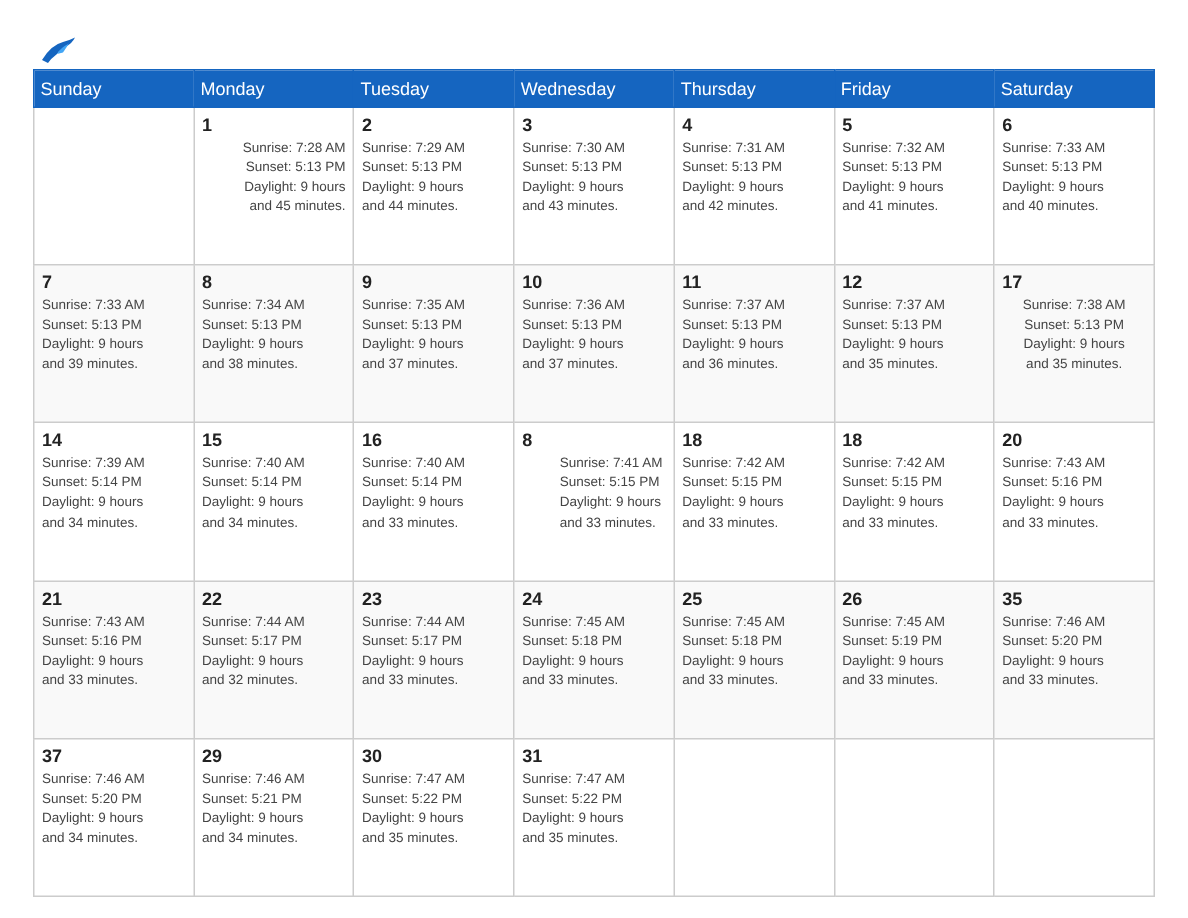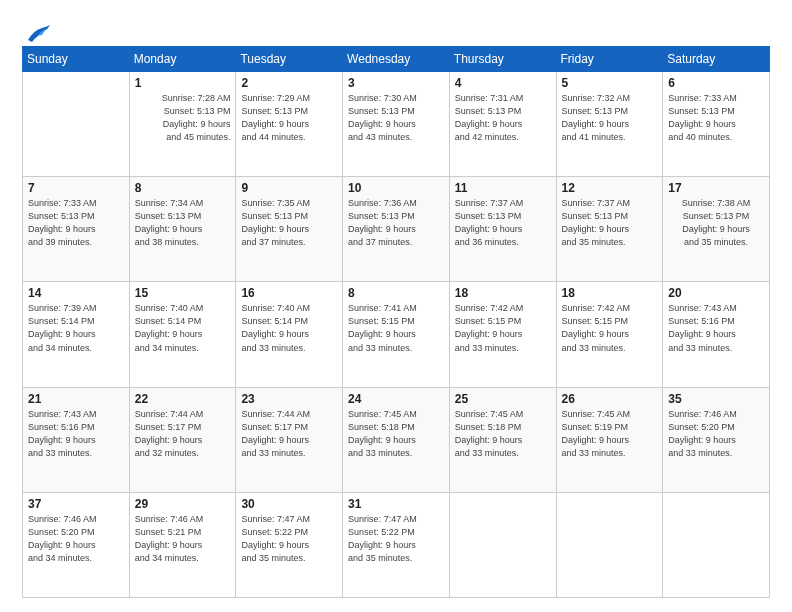--- a/index.html
+++ b/index.html
@@ -252,21 +252,21 @@
           </td>
           <td>
             <span class="day-number">16</span>
             <div class="day-info" style="white-space: pre-line;">Sunrise: 7:40 AM
 Sunset: 5:14 PM
 Daylight: 9 hours
 and 33 minutes.</div>
           </td>
           <td>
             <span class="day-number">8</span>
-            <div class="day-info" style="white-space: pre-line;">Sunrise: 7:41 AM
+            <div class="day-info" style="white-space: pre-line; margin-left: 25px;">Sunrise: 7:41 AM
 Sunset: 5:15 PM
 Daylight: 9 hours
 and 33 minutes.</div>
           </td>
           <td>
             <span class="day-number">18</span>
             <div class="day-info" style="white-space: pre-line;">Sunrise: 7:42 AM
 Sunset: 5:15 PM
 Daylight: 9 hours
 and 33 minutes.</div>

